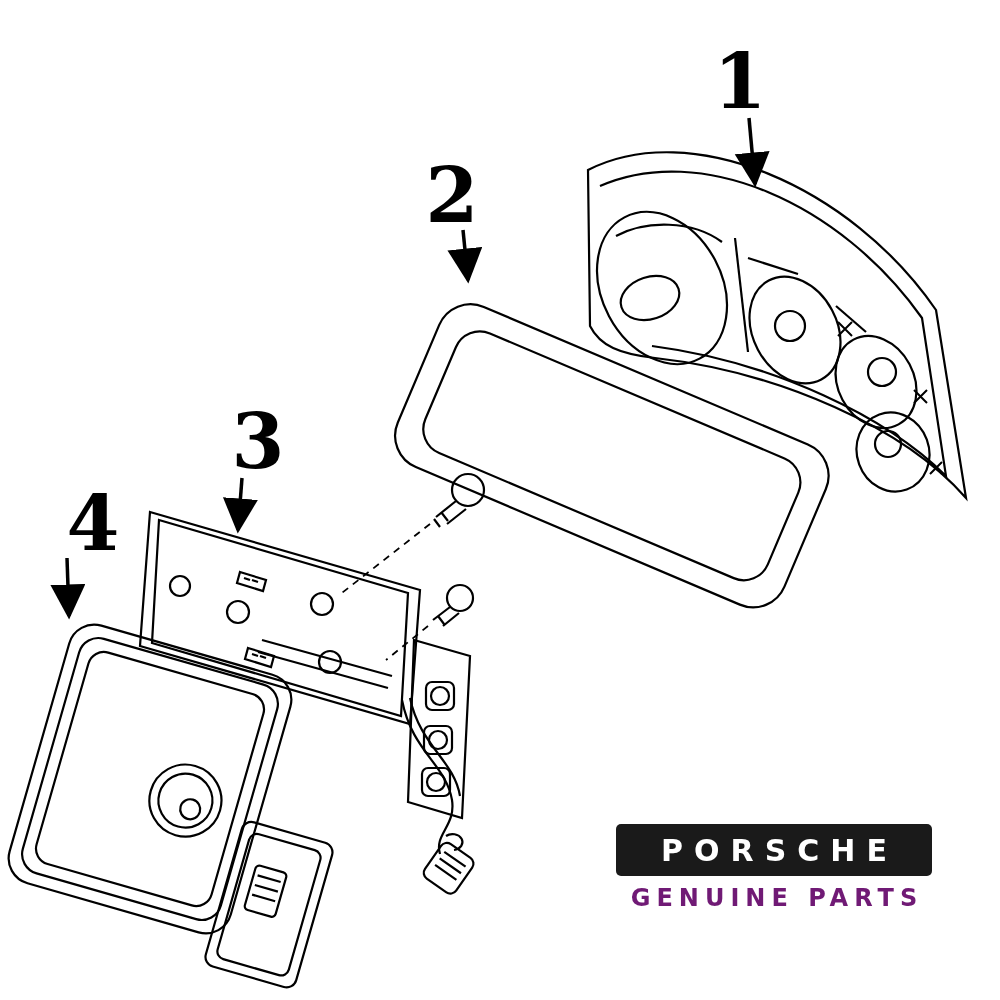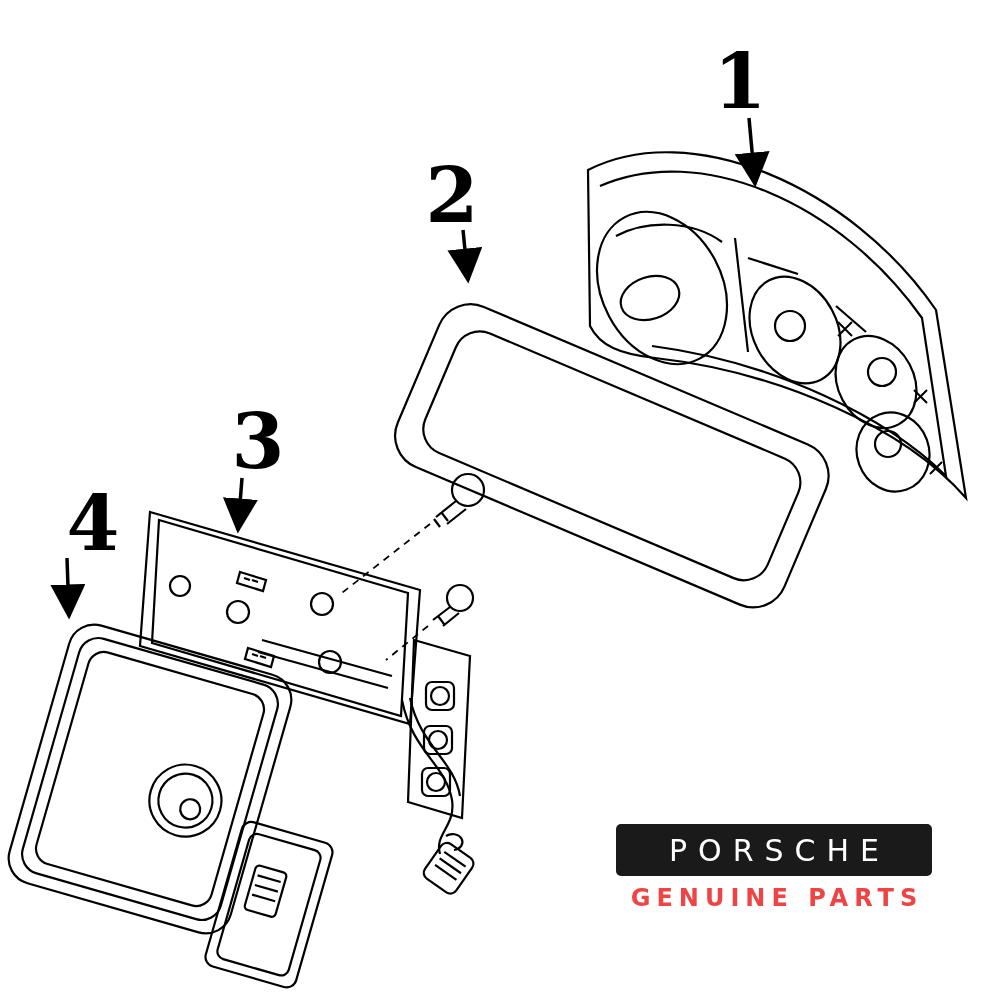--- a/index.html
+++ b/index.html
@@ -10,25 +10,25 @@
   .artwork{position:absolute;left:0;top:0;}
   .callout-digit{
     font-family:"DejaVu Serif",serif;font-weight:bold;font-size:76px;fill:#000;
   }
   .badge{position:absolute;left:616px;top:824px;width:316px;}
   .badge-bar{
     height:52px;background:#1a1a1a;border-radius:5px;
     display:flex;align-items:center;justify-content:center;
   }
   .badge-brand{
-    color:#ffffff;font-size:30px;font-weight:normal;letter-spacing:11px;
+    color:#ffffff;font-size:30px;font-weight:bold;letter-spacing:11px;
     padding-left:11px;font-family:"DejaVu Sans",sans-serif;white-space:nowrap;
   }
   .badge-tagline{
-    margin-top:8px;text-align:center;color:#ef4444;font-weight:bold;
+    margin-top:8px;text-align:center;color:#701a75;font-weight:bold;
     font-size:24px;letter-spacing:6px;padding-left:6px;white-space:nowrap;
     font-family:"DejaVu Sans",sans-serif;
   }
 </style>
 </head>
 <body>
 
 <div class="canvas">
 
   <svg class="artwork" width="1000" height="1000" viewBox="0 0 1000 1000">

